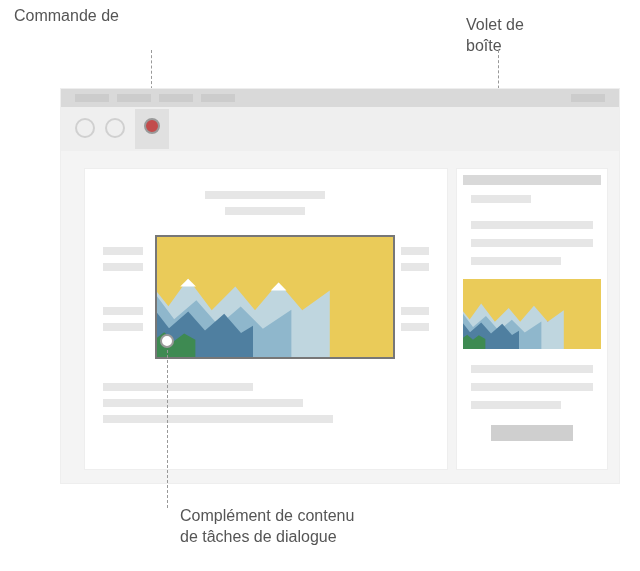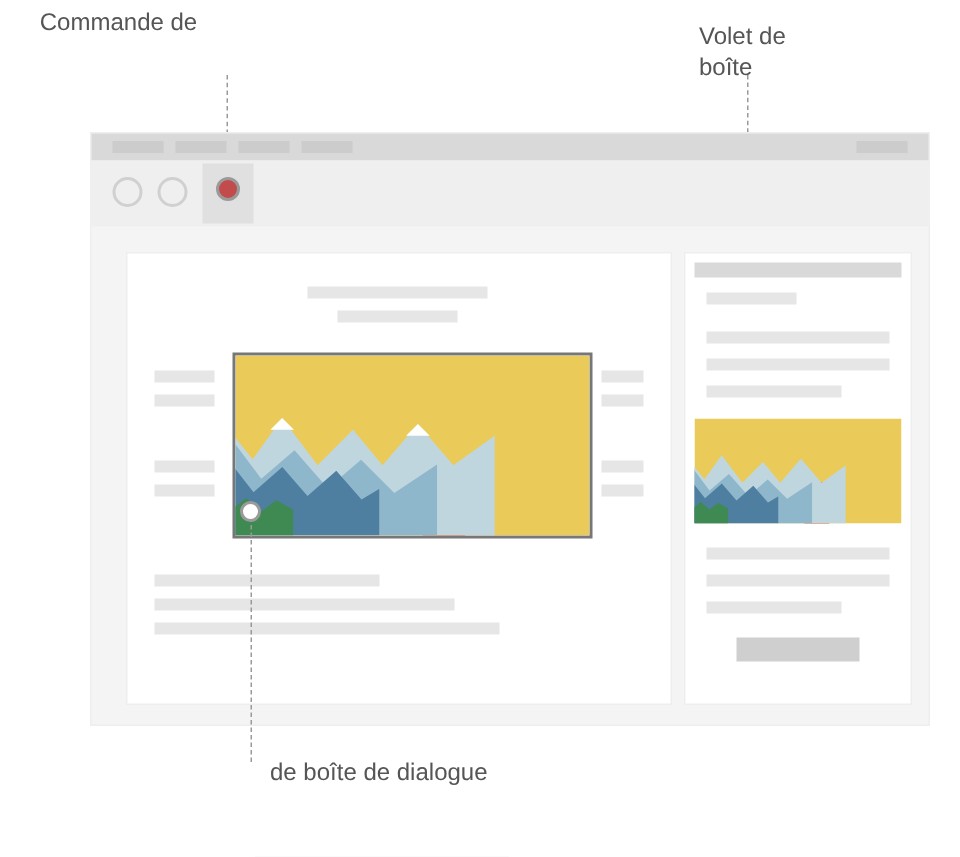--- a/index.html
+++ b/index.html
@@ -141,21 +141,21 @@
   .ridge {
     position: absolute;
     left: -10%; right: -10%;
   }
 </style>
 </head>
 <body>
 
 <div class="stage">
 
-  <div class="callout" style="left:14px; top:6px; text-align:center; width:130px;">
+  <div class="callout" style="left:14px; top:6px; text-align:left; width:130px;">
     <div>Commande de</div>
   </div>
   <div class="leader" style="left:151px; top:50px; height:60px;"></div>
 
   <div class="callout" style="left:466px; top:15px;">
     <div>Volet de</div>
     <div>boîte</div>
   </div>
   <div class="leader" style="left:498px; top:50px; height:130px;"></div>
   <div class="marker" style="left:491px; top:176px;"></div>
@@ -247,16 +247,17 @@
         <div class="tp-ph" style="width:90px;"></div>
         <div class="tp-btn"></div>
       </div>
     </div>
   </div>
 
   <div class="marker" style="left:160px; top:334px;"></div>
   <div class="leader" style="left:167px; top:350px; height:158px;"></div>
 
   <div class="callout" style="left:180px; top:506px;">
-    <div>de boîte de dialogue</div>
+    <div>Complément de contenu</div>
+    <div>de tâches de dialogue</div>
   </div>
 
 </div>
 
 </body></html>

